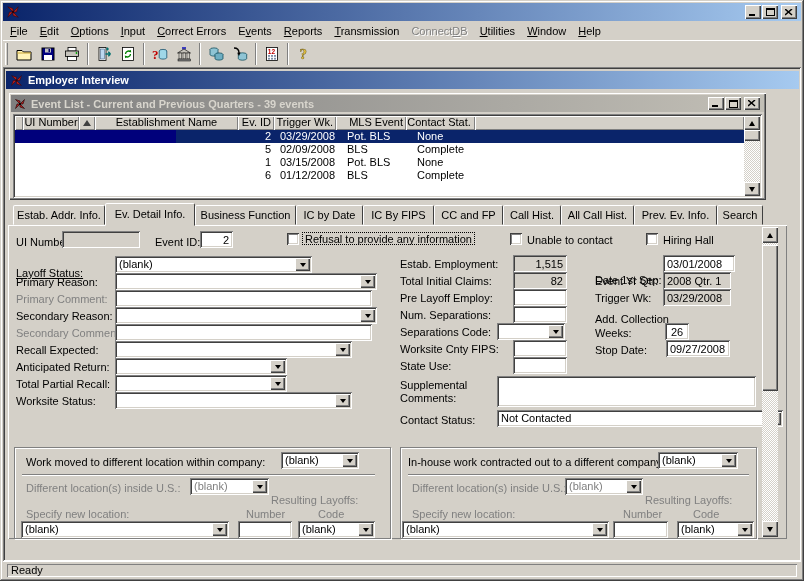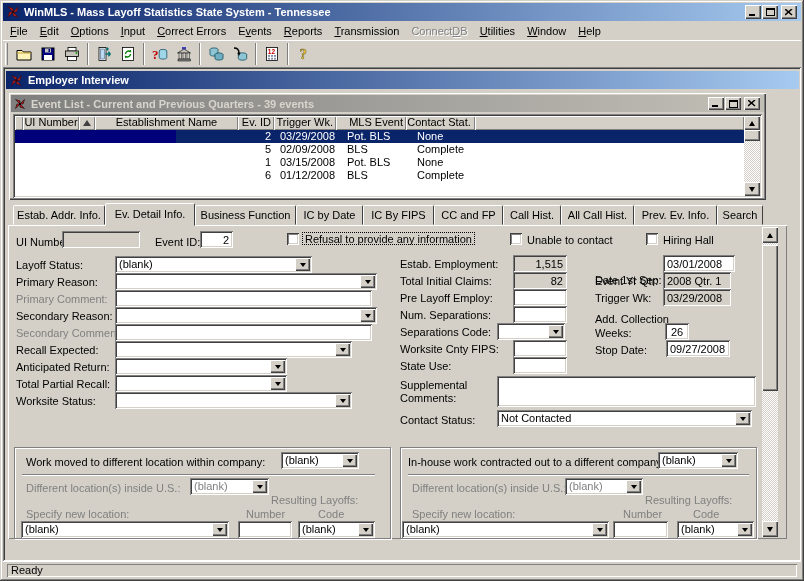--- a/index.html
+++ b/index.html
@@ -89,21 +89,20 @@
       <svg width="14" height="14" viewBox="0 0 16 16">
           <g fill="#B02020" stroke="#3A0000" stroke-width="0.6">
             <path d="M8 8 L2 2 L8 4 Z"></path>
             <path d="M8 8 L14 2 L12 8 Z"></path>
             <path d="M8 8 L14 14 L8 12 Z"></path>
             <path d="M8 8 L2 14 L4 8 Z"></path>
           </g>
           <circle cx="8" cy="8" r="1.3" fill="#300"></circle>
         </svg>
     </span>
-    <span>WinMLS - Mass Layoff Statistics State System - Tennessee</span>
     <span class="wbtns" style="right:4px;">
       <span class="wbtn">
           <svg width="8" height="7">
             <rect x="0" y="5" width="6" height="2" fill="#000"></rect>
           </svg>
         </span>
       <span class="wbtn">
           <svg width="9" height="8">
             <rect x="0.5" y="0.5" width="8" height="7" fill="none" stroke="#000"></rect>
             <rect x="0" y="0" width="9" height="2" fill="#000"></rect>
@@ -395,21 +394,21 @@
   <input class="txt ro" style="left: 62px; top: 231px; width: 78px;" readonly="" value="">
   <span class="lbl" style="left:155px;top:236px;">Event ID:</span>
   <input class="txt num" style="left: 200px; top: 231px; width: 33px;" readonly="" value="2">
   <span class="cb" style="left:287px;top:233px;"></span>
   <span class="lbl focusbox" style="left:302px;top:232px;">Refusal to provide any information</span>
   <span class="cb" style="left:510px;top:233px;"></span>
   <span class="lbl" style="left:527px;top:234px;">Unable to contact</span>
   <span class="cb" style="left:646px;top:233px;"></span>
   <span class="lbl" style="left:663px;top:234px;">Hiring Hall</span>
 
-  <span class="lbl" style="left:16px;top:259px;">Layoff Status:</span>
+  <span class="lbl" style="left:16px;top:267px;text-decoration:underline;">Layoff Status:</span>
   <div class="combo" style="left:115px;top:256px;width:197px;">
       <span class="val">(blank)</span>
       <span class="cbtn">
         <i class="arr"></i>
       </span>
     </div>
 
   <span class="lbl" style="left:16px;top:276px;">Primary Reason:</span>
   <div class="combo" style="left:115px;top:273px;width:262px;">
       <span class="val"></span>
@@ -482,21 +481,21 @@
   <span class="lbl" style="left:400px;top:343px;">Worksite Cnty FIPS:</span>
   <input class="txt" style="left: 513px; top: 340px; width: 54px;" readonly="" value="">
   <span class="lbl" style="left:400px;top:360px;">State Use:</span>
   <input class="txt" style="left: 513px; top: 357px; width: 54px;" readonly="" value="">
 
   <span class="lbl" style="left:400px;top:379px;">Supplemental</span>
   <span class="lbl" style="left:400px;top:392px;">Comments:</span>
   <div class="txt" style="left:497px;top:376px;width:259px;height:31px;"></div>
 
   <span class="lbl" style="left:400px;top:414px;">Contact Status:</span>
-  <div class="combo" style="left:497px;top:410px;width:255px;">
+  <div class="combo" style="left:497px;top:410px;width:286px;">
       <span class="val">Not Contacted</span>
       <span class="cbtn">
         <i class="arr"></i>
       </span>
     </div>
 
   <span class="lbl" style="left:595px;top:258px;margin-top:16px;">Date 1st Sep:</span>
   <input class="txt" style="left: 663px; top: 255px; width: 72px;" readonly="" value="03/01/2008">
   <span class="lbl" style="left:595px;top:275px;">Event Yr Qtr:</span>
   <input class="txt ro" style="left: 663px; top: 272px; width: 68px;" readonly="" value="2008 Qtr. 1">

